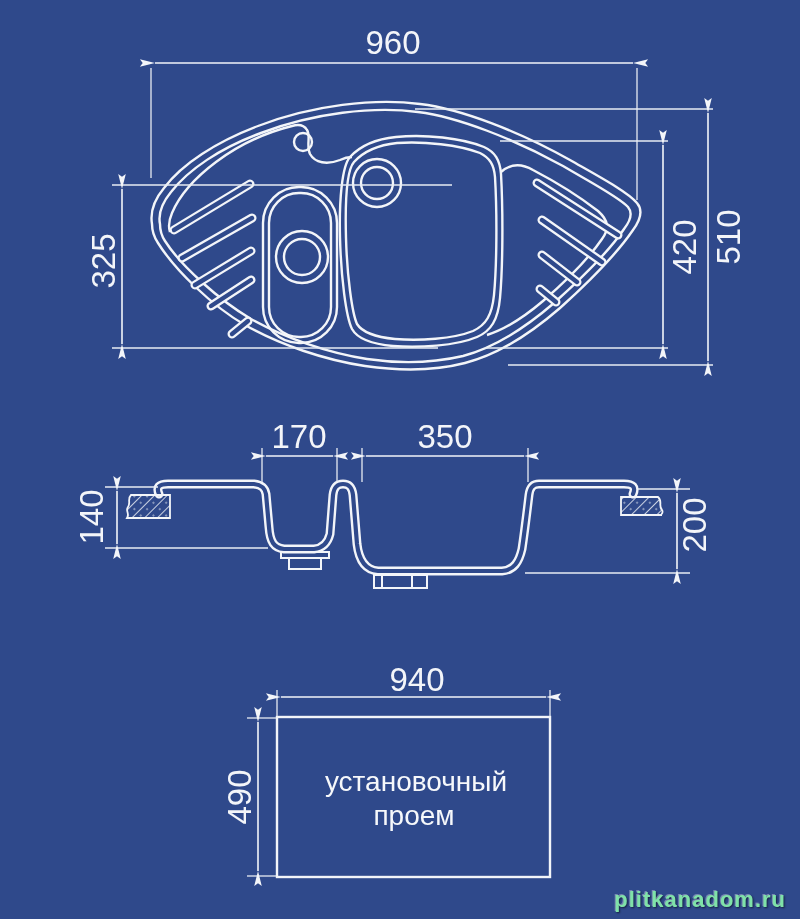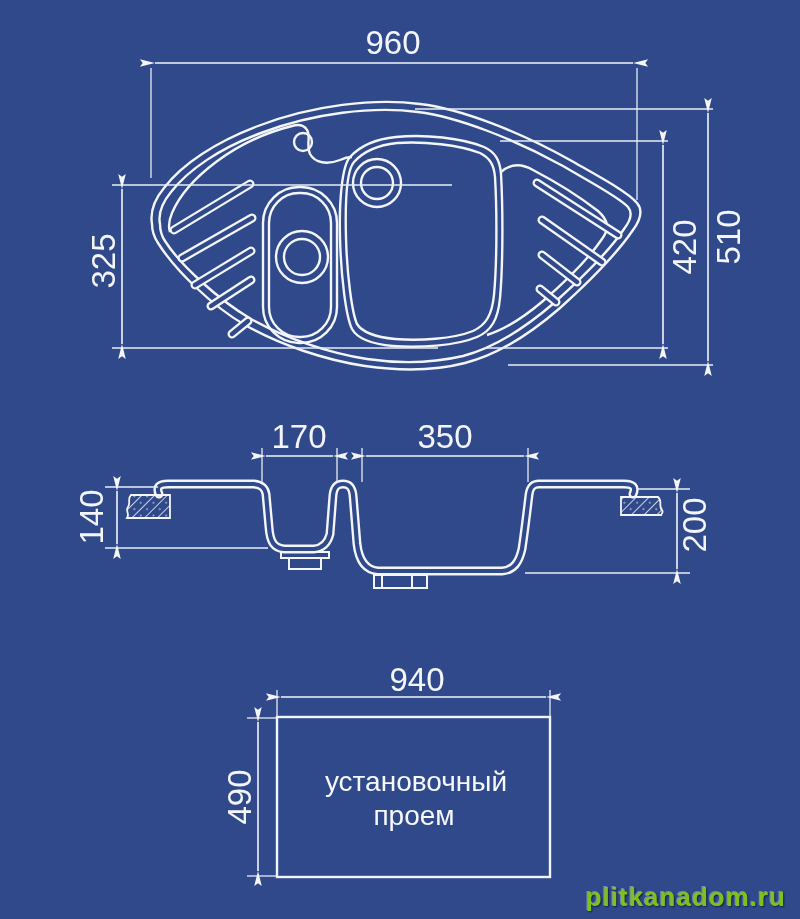--- a/index.html
+++ b/index.html
@@ -1,22 +1,22 @@
 <!DOCTYPE html>
 <html><head>
 <meta charset="utf-8">
 <style>
   html,body{margin:0;padding:0;background:#2f498b;}
   .stage{position:relative;width:792px;height:919px;background:#2f498b;overflow:hidden;
          font-family:"Liberation Sans",sans-serif;}
   svg{position:absolute;left:0;top:0;}
   .dim-text{fill:#f3f5f9;font-size:33px;font-family:"Liberation Sans",sans-serif;}
   .label-text{fill:#f6f8fb;font-size:28px;font-family:"Liberation Sans",sans-serif;}
-  .watermark{position:absolute;right:6px;bottom:6px;font-size:26px;font-weight:700;
-             letter-spacing:1px;color:#84cc16;opacity:.92;
+  .watermark{position:absolute;right:6px;bottom:6px;font-size:22px;font-weight:700;
+             letter-spacing:1px;color:#86efac;opacity:.92;
              text-shadow:-1px -1px 0 rgba(255,255,255,.38),1px 1px 2px rgba(10,15,30,.75);}
 </style>
 </head>
 <body>
 
 <div class="stage">
 <svg width="800" height="919" viewBox="0 0 800 919">
   <defs>
     <marker id="arr" viewBox="-1 -5 18 10" refX="0" refY="0" markerWidth="17" markerHeight="10" markerUnits="userSpaceOnUse" orient="auto-start-reverse">
       <path d="M0,0 L16,4 L13,0 L16,-4 Z" fill="#f3f5f9"></path>

